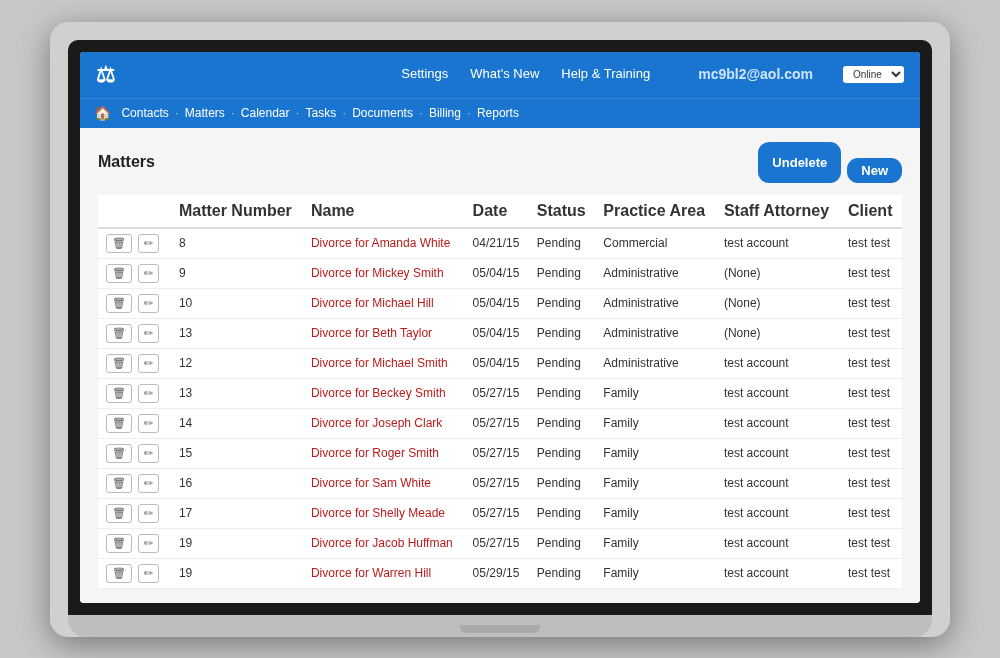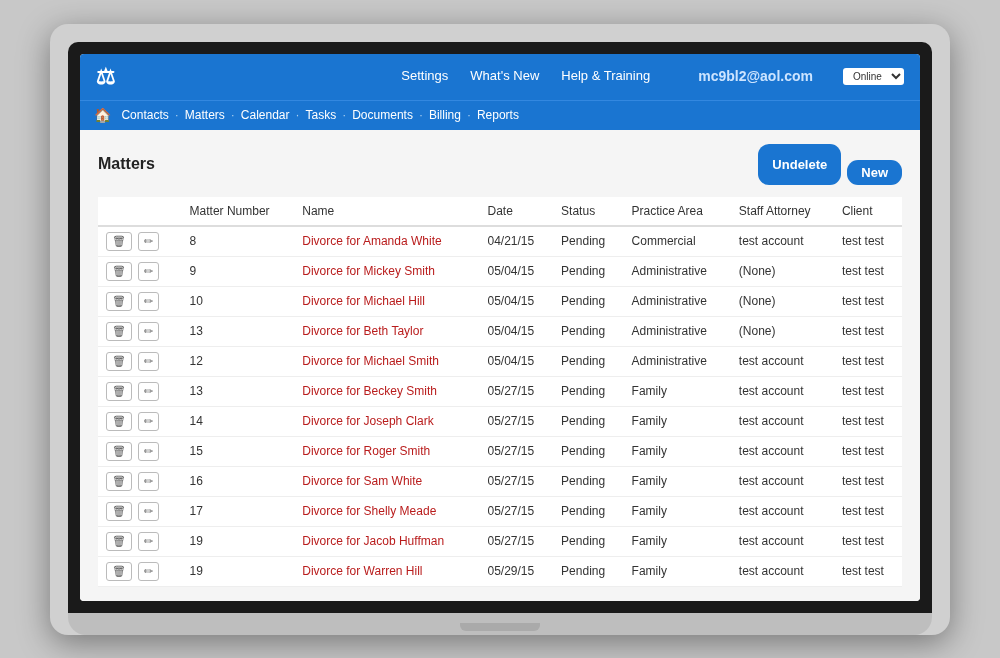--- a/index.html
+++ b/index.html
@@ -175,23 +175,23 @@
       background: #fff;
       font-size: 12px;
     }
     .matters-table thead tr {
       background: #fff;
       border-bottom: 2px solid #ddd;
     }
     .matters-table th {
       text-align: left;
       padding: 7px 8px;
-      font-weight: normal;
+      font-weight: bold;
       color: #333;
-      font-size: 12px;
+      font-size: 16px;
       margin-top: 35px;
     }
     .matters-table tbody tr {
       border-bottom: 1px solid #eee;
     }
     .matters-table td {
       padding: 5px 8px;
       color: #333;
       vertical-align: middle;
     }

